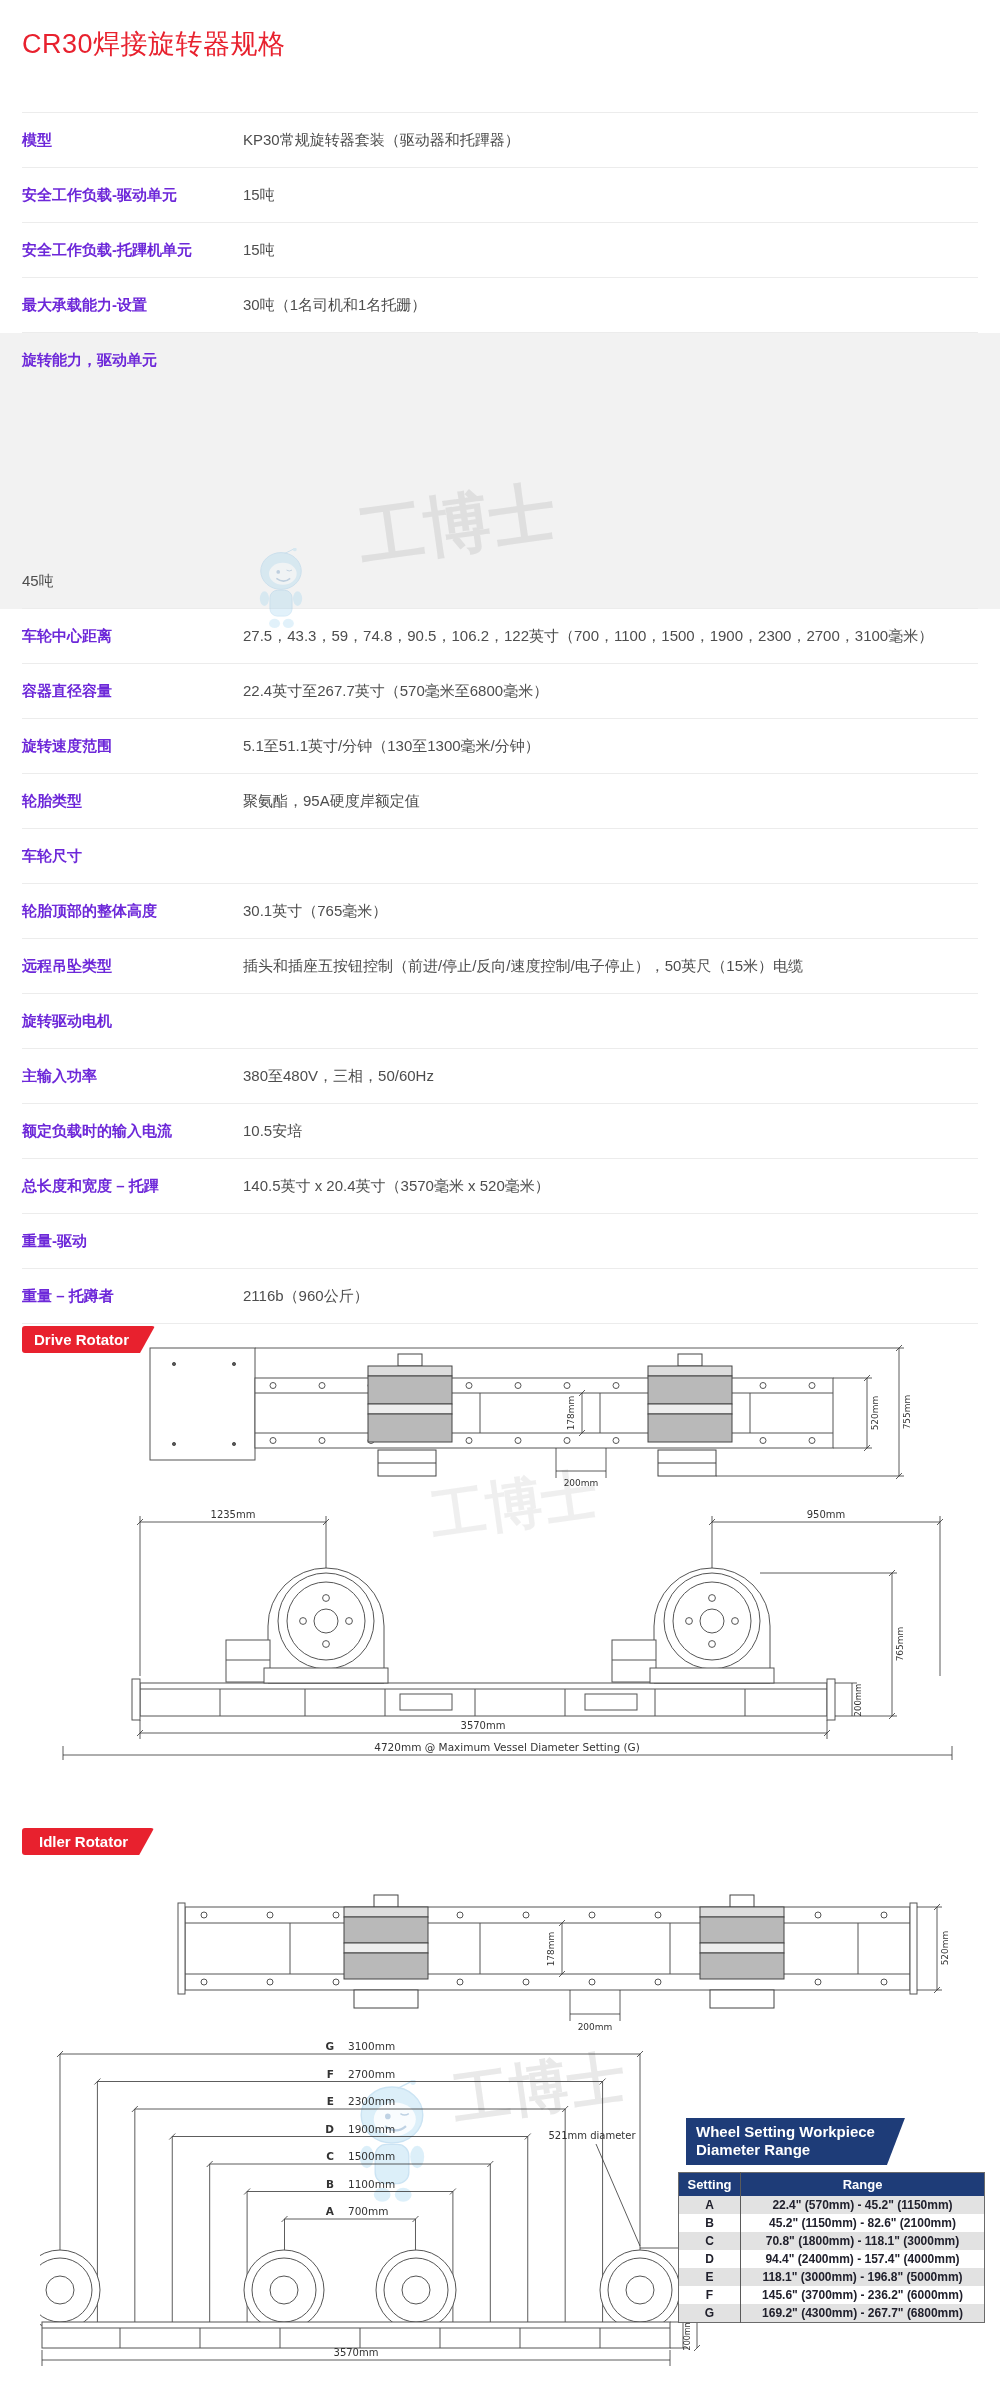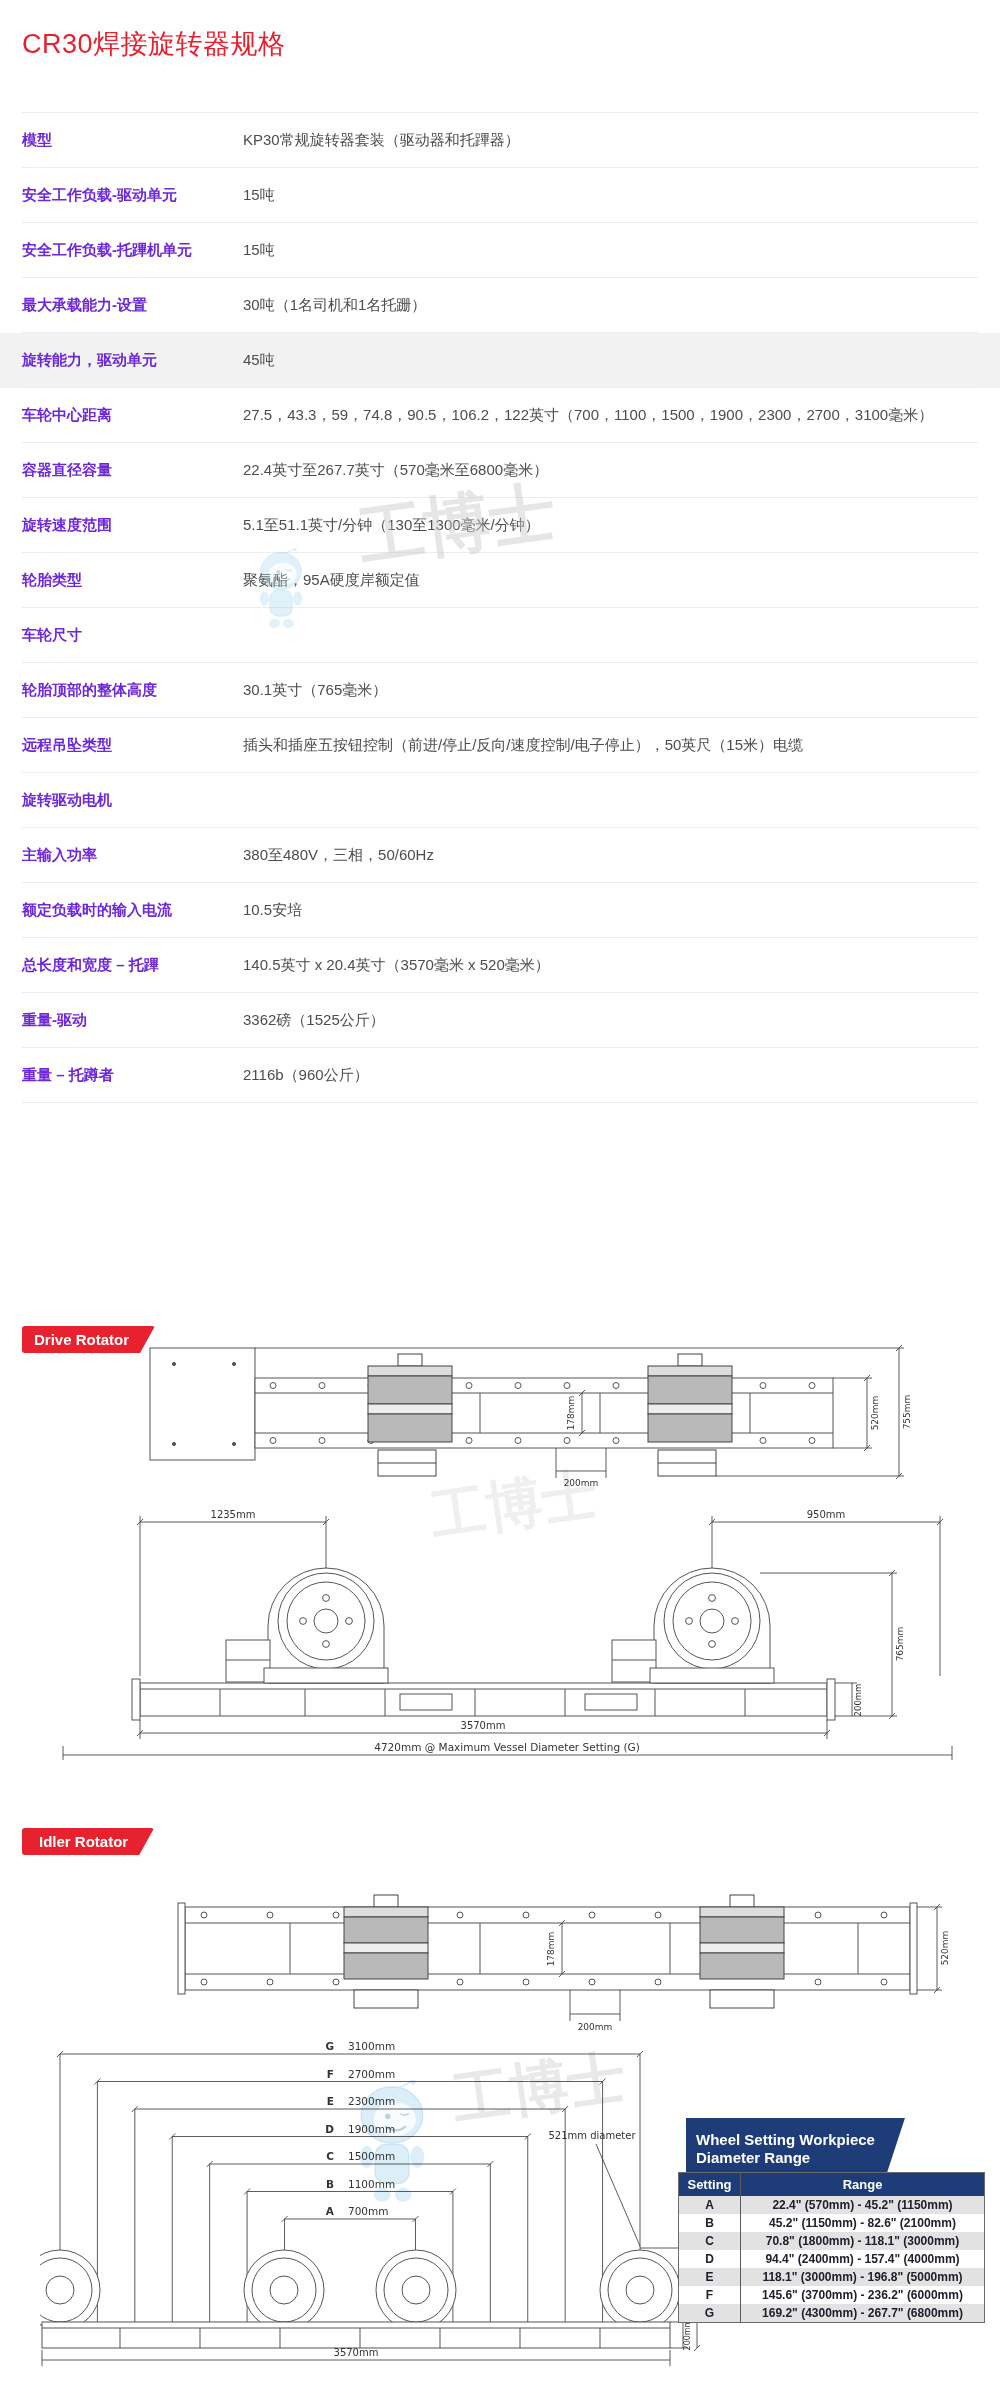--- a/index.html
+++ b/index.html
@@ -5,30 +5,30 @@
   * { margin:0; padding:0; box-sizing:border-box; }
   html,body { background:#ffffff; }
   body { font-family:"Liberation Sans","DejaVu Sans",sans-serif; color:#333; }
   .page { position:relative; width:1000px; height:2400px; background:#fff; overflow:hidden; }
 
   .page-title { position:absolute; left:22px; top:26px; font-size:27px; font-weight:400; color:#e8212e; letter-spacing:.5px; }
 
   
   .spec-table { position:absolute; left:22px; top:112px; width:956px; border-top:1px solid #ececec; }
   .spec-row { display:flex; border-bottom:1px solid #ececec; padding:17px 0; }
-  .spec-row.shaded { background:#f2f2f2; box-shadow:-22px 0 0 #f2f2f2, 22px 0 0 #f2f2f2; }
+  .spec-row.shaded { background:#f2f2f2; box-shadow:-22px 0 0 #f2f2f2, 22px 0 0 #f2f2f2;flex-direction:column; }
   .spec-label { flex:0 0 221px; font-size:15px; font-weight:bold; color:#6d28d9; line-height:20px; }
   .spec-value { flex:1; font-size:15px; color:#4d4d4d; line-height:20px; padding-right:10px; }
 
   
   .ribbon { position:absolute; background:#e8212e; color:#fff; font-size:15px; font-weight:bold;
             padding:5px 26px 5px 12px; line-height:17px; border-radius:3px;
             clip-path:polygon(0 0,100% 0,calc(100% - 15px) 100%,0 100%); }
   .navy-ribbon { position:absolute; background:#1e3c78; color:#fff; font-size:15px; font-weight:bold;
-            padding:13px 30px 6px 10px; line-height:18px;
+            padding:5px 30px 6px 10px; line-height:18px;
             clip-path:polygon(0 0,100% 0,calc(100% - 18px) 100%,0 100%); }
 
   .drawing { position:absolute; }
   svg text { font-family:"DejaVu Sans","Liberation Sans",sans-serif; fill:#333; }
 
   
   .wheel-table { position:absolute; left:678px; top:2163px; width:307px; border-collapse:collapse;
                  border:1px solid #6b6b6b; font-size:12px;margin-top:9px; }
   .wheel-table th { background:#1e3c78; color:#fff; font-size:13px; font-weight:bold; padding:4px 2px; }
   .wheel-table td { padding:2px 4px; text-align:center; font-weight:600; color:#20202c; }
@@ -105,21 +105,20 @@
       <div class="spec-row">
         <div class="spec-label">额定负载时的输入电流</div>
         <div class="spec-value">10.5安培</div>
       </div>
       <div class="spec-row">
         <div class="spec-label">总长度和宽度 – 托蹕</div>
         <div class="spec-value">140.5英寸 x 20.4英寸（3570毫米 x 520毫米）</div>
       </div>
       <div class="spec-row">
         <div class="spec-label">重量-驱动</div>
-        <div class="spec-value">3362磅（1525公斤）</div>
       </div>
       <div class="spec-row">
         <div class="spec-label">重量 – 托蹲者</div>
         <div class="spec-value">2116b（960公斤）</div>
       </div>
     </div>
 
   <div class="wm wm-text" style="left:358px; top:480px; opacity:.45; font-size:66px;">工博士</div>
   <svg class="wm" style="left:252px; top:548px; opacity:.26;" width="58" height="92" viewBox="0 0 60 100">
     <ellipse cx="30" cy="25" rx="22" ry="20" fill="#8ecdee" stroke="#56a6d8"></ellipse>

